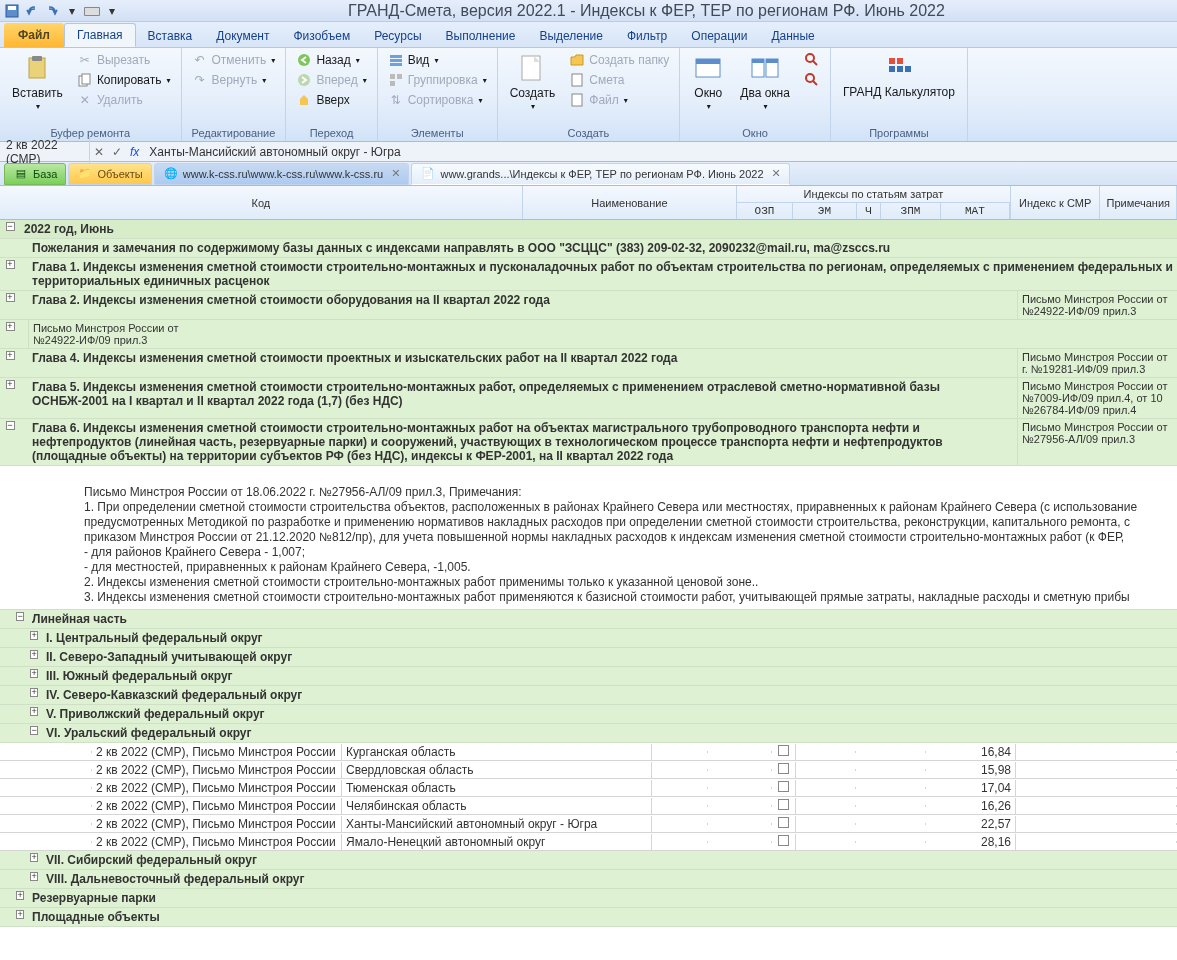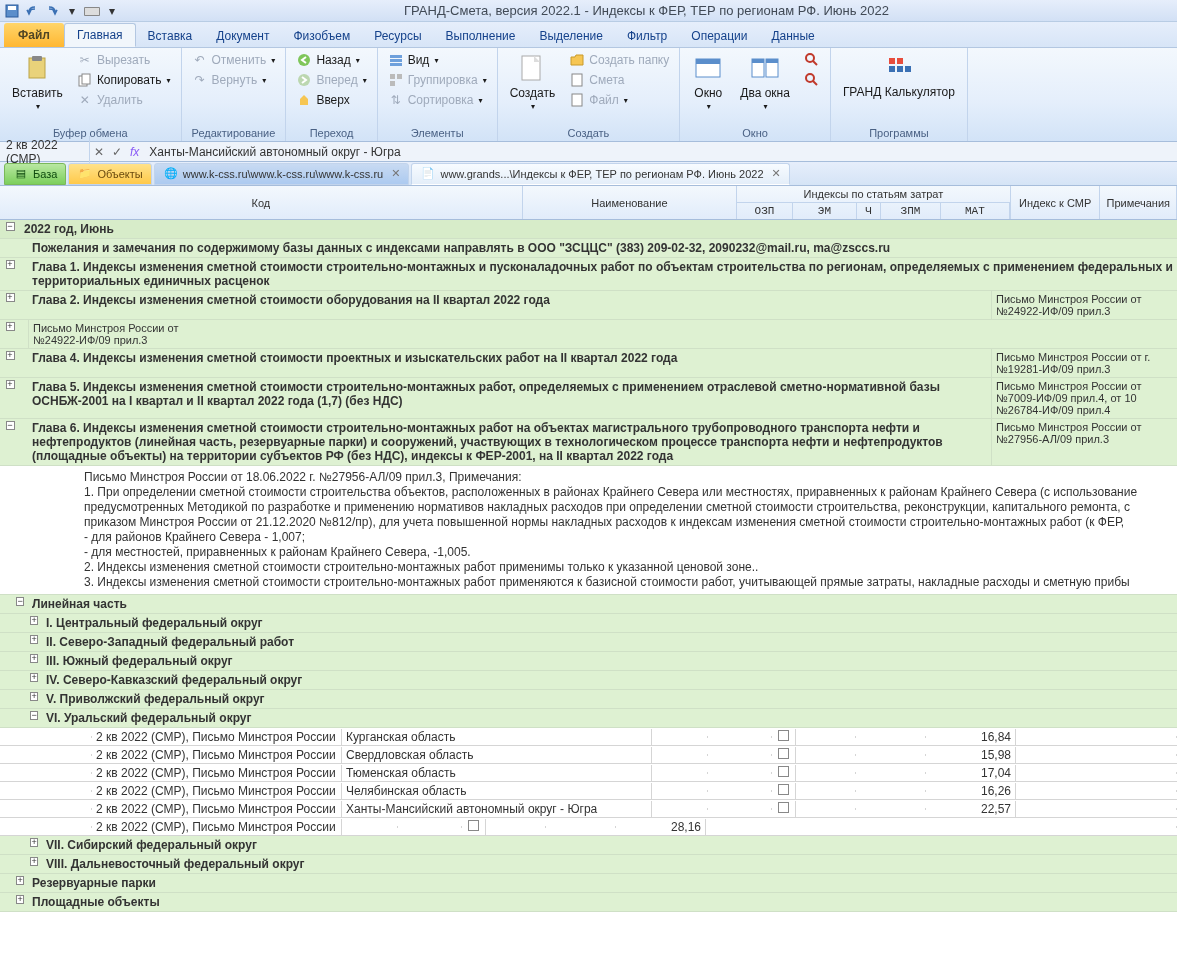--- a/index.html
+++ b/index.html
@@ -2,21 +2,21 @@
 <html><head>
 <meta charset="utf-8">
 <style>
   * { box-sizing: border-box; margin: 0; padding: 0; }
   body { font-family: "Segoe UI", Tahoma, sans-serif; font-size: 12px; color: #333; background: #fff; width: 1177px; overflow: hidden; }
   
   
   .titlebar { height: 22px; background: linear-gradient(#e6eefb, #d2e0f5); display: flex; align-items: center; padding: 0 4px; border-bottom: 1px solid #b8cce4; }
   .titlebar .qat { display: flex; gap: 4px; align-items: center; }
   .titlebar .qat-icon { width: 16px; height: 16px; display: flex; align-items: center; justify-content: center; }
-  .titlebar .title { flex: 1; text-align: center; font-size: 13px; color: #414a56; }
+  .titlebar .title { flex: 1; text-align: center; font-size: 16px; color: #414a56; }
   
   
   .ribbon-tabs { height: 26px; background: linear-gradient(#e6eefb, #d7e5f7); display: flex; align-items: flex-end; border-bottom: 1px solid #b3c7e1; }
   .file-btn { background: linear-gradient(#ffd56a, #ffb732); color: #514524; padding: 4px 14px; border-radius: 3px 3px 0 0; margin-left: 4px; font-weight: bold; height: 24px; display:flex; align-items:center; }
   .rtab { padding: 4px 12px; color: #15428b; cursor: pointer; text-align: center; }
   .rtab.active { background: #f1f6fb; border: 1px solid #b3c7e1; border-bottom: 1px solid #f1f6fb; border-radius: 3px 3px 0 0; }
   
   
   .ribbon { height: 94px; background: linear-gradient(#f3f8fd, #e4eefb 60%, #d2e3f7); border-bottom: 1px solid #a6bddb; display: flex; }
   .rgroup { border-right: 1px solid #c2d4ec; padding: 2px 6px 0 6px; display: flex; flex-direction: column; justify-content: space-between; }
@@ -27,21 +27,21 @@
   .ritem.disabled { color: #9faabb; }
   .ricon { width: 16px; height: 16px; display: inline-flex; align-items: center; justify-content:center; }
   .ritem-big { display: flex; flex-direction: column; align-items: center; gap: 2px; padding: 2px 6px; color: #1a1a1a; }
   .ricon-big { width: 32px; height: 32px; display:flex; align-items:center; justify-content:center; }
   .dd { color:#1a1a1a; font-size:8px; margin-left:1px; }
   
   
   .formulabar { height: 20px; border-bottom: 1px solid #a6bddb; display: flex; align-items: center; background: #eef3fa; }
   .fb-cellref { width: 90px; padding: 2px 6px; border-right: 1px solid #c2d4ec; color: #333; }
   .fb-btn { width: 18px; text-align: center; color: #666; }
-  .fb-fx { font-style: italic; color: #8b5cf6; padding: 0 4px; }
+  .fb-fx { font-style: italic; color: #1d4ed8; padding: 0 4px; }
   .fb-input { flex: 1; padding: 2px 6px; }
   
   
   .doctabs { height: 24px; background: linear-gradient(#e6eefb,#d5e4f6); display: flex; align-items: center; gap: 2px; padding: 0 4px; border-bottom: 1px solid #a6bddb; }
   .doctab { display: flex; align-items: center; gap: 4px; padding: 2px 8px; border: 1px solid #c2d4ec; border-radius: 3px 3px 0 0; background: #e7eef8; font-size: 11px; }
   .doctab .close { color: #777; margin-left: 4px; }
   .doctab.base { background: linear-gradient(#b9e8a2,#7ccf5c); color: #0e4a0e; border-color:#7ab85a; }
   .doctab.objects { background: linear-gradient(#ffe28a,#ffc94a); color:#6a4a0e; }
   .doctab.web { background: linear-gradient(#c8daf2,#accaf0); }
   .doctab.active { background: linear-gradient(#f7fbff,#e4eef9); border-bottom-color: #fff; }
@@ -59,38 +59,38 @@
   
   .treearea { overflow: auto; height: 750px; }
   .trow { display: flex; align-items: stretch; border-bottom: 1px solid #cfe0c6; min-height: 18px; }
   .trow.green { background: #d7ecc9; }
   .trow.greenlt { background: #def1d2; gap: 8px; }
   .tcell-expand { width: 20px; display: flex; align-items: flex-start; justify-content: center; padding-top:2px; }
   .pm { width: 9px; height: 9px; border: 1px solid #888; font-size: 9px; line-height: 7px; text-align: center; background: #fff; color: #333; cursor:pointer; }
   .tcell-text { flex: 1; padding: 2px 4px; font-size: 12px; }
   .tcell-text.bold { font-weight: bold; }
   .tcell-note { width: 160px; border-left: 1px solid #cfe0c6; padding: 2px 4px; font-size: 11px; }
-  .notewide { width: 186px; }
+  .notewide { width: 160px; }
   
   
   .drow { display: flex; border-bottom: 1px solid #d5d5d5; font-size: 12px; min-height:18px; align-items: center; }
   .drow .dc { border-right: 1px solid #d5d5d5; padding: 1px 4px; overflow: hidden; white-space: nowrap; }
   .dc-expand { width: 92px; }
   .dc-code { width: 250px; }
   .dc-name { width: 310px; }
   .dc-ozp { width: 56px; }
   .dc-em { width: 64px; }
   .dc-ch { width: 24px; text-align:center; }
   .dc-zpm { width: 60px; }
   .dc-mat { width: 70px; }
   .dc-smr { width: 90px; text-align: right; padding-right: 6px; }
   .dc-note { flex: 1; }
   .chk { width:11px; height:11px; border:1px solid #888; display:inline-block; background:#fff; }
   
-  .notes-block { padding: 4px 8px 4px 84px; font-size: 12px; line-height: 1.25; background: #fff; border-bottom: 1px solid #cfe0c6; }
+  .notes-block { padding: 4px 8px 4px 84px; font-size: 12px; line-height: 1.25; background: #fff; border-bottom: 1px solid #cfe0c6; margin-top: 15px; }
   
   .indent1 { padding-left: 20px; }
   .indent2 { padding-left: 34px; }
   svg { display:block; }
 </style>
 </head>
 <body>
 
 <div class="titlebar">
   <div class="qat">
@@ -166,21 +166,21 @@
             </span>
             <span>Копировать</span>
             <span class="dd">▾</span>
           </div>
         <div class="ritem disabled">
             <span class="ricon">✕</span>
             <span>Удалить</span>
           </div>
       </div>
     </div>
-    <div class="rgroup-label">Буфер обмена</div>
+    <div class="rgroup-label">Буфер ремонта</div>
   </div>
 
   <div class="rgroup">
     <div class="rgroup-body">
       <div class="rcol">
         <div class="ritem disabled">
             <span class="ricon">↶</span>
             <span>Отменить</span>
             <span class="dd">▾</span>
           </div>
@@ -499,21 +499,21 @@
   <div class="trow greenlt">
     <div class="tcell-expand indent2">
         <div class="pm">+</div>
       </div>
     <div class="tcell-text bold">I. Центральный федеральный округ</div>
   </div>
   <div class="trow greenlt">
     <div class="tcell-expand indent2">
         <div class="pm">+</div>
       </div>
-    <div class="tcell-text bold">II. Северо-Западный федеральный работ</div>
+    <div class="tcell-text bold">II. Северо-Западный учитывающей округ</div>
   </div>
   <div class="trow greenlt">
     <div class="tcell-expand indent2">
         <div class="pm">+</div>
       </div>
     <div class="tcell-text bold">III. Южный федеральный округ</div>
   </div>
   <div class="trow greenlt">
     <div class="tcell-expand indent2">
         <div class="pm">+</div>
@@ -590,20 +590,21 @@
         <div class="dc dc-em"></div>
         <div class="dc dc-ch"><span class="chk"></span></div>
         <div class="dc dc-zpm"></div>
         <div class="dc dc-mat"></div>
         <div class="dc dc-smr">22,57</div>
         <div class="dc dc-note"></div>
       </div>
       <div class="drow white">
         <div class="dc dc-expand"></div>
         <div class="dc dc-code">2 кв 2022 (СМР), Письмо Минстроя России</div>
+        <div class="dc dc-name">Ямало-Ненецкий  автономный округ</div>
         <div class="dc dc-ozp"></div>
         <div class="dc dc-em"></div>
         <div class="dc dc-ch"><span class="chk"></span></div>
         <div class="dc dc-zpm"></div>
         <div class="dc dc-mat"></div>
         <div class="dc dc-smr">28,16</div>
         <div class="dc dc-note"></div>
       </div>
     </div>
 

